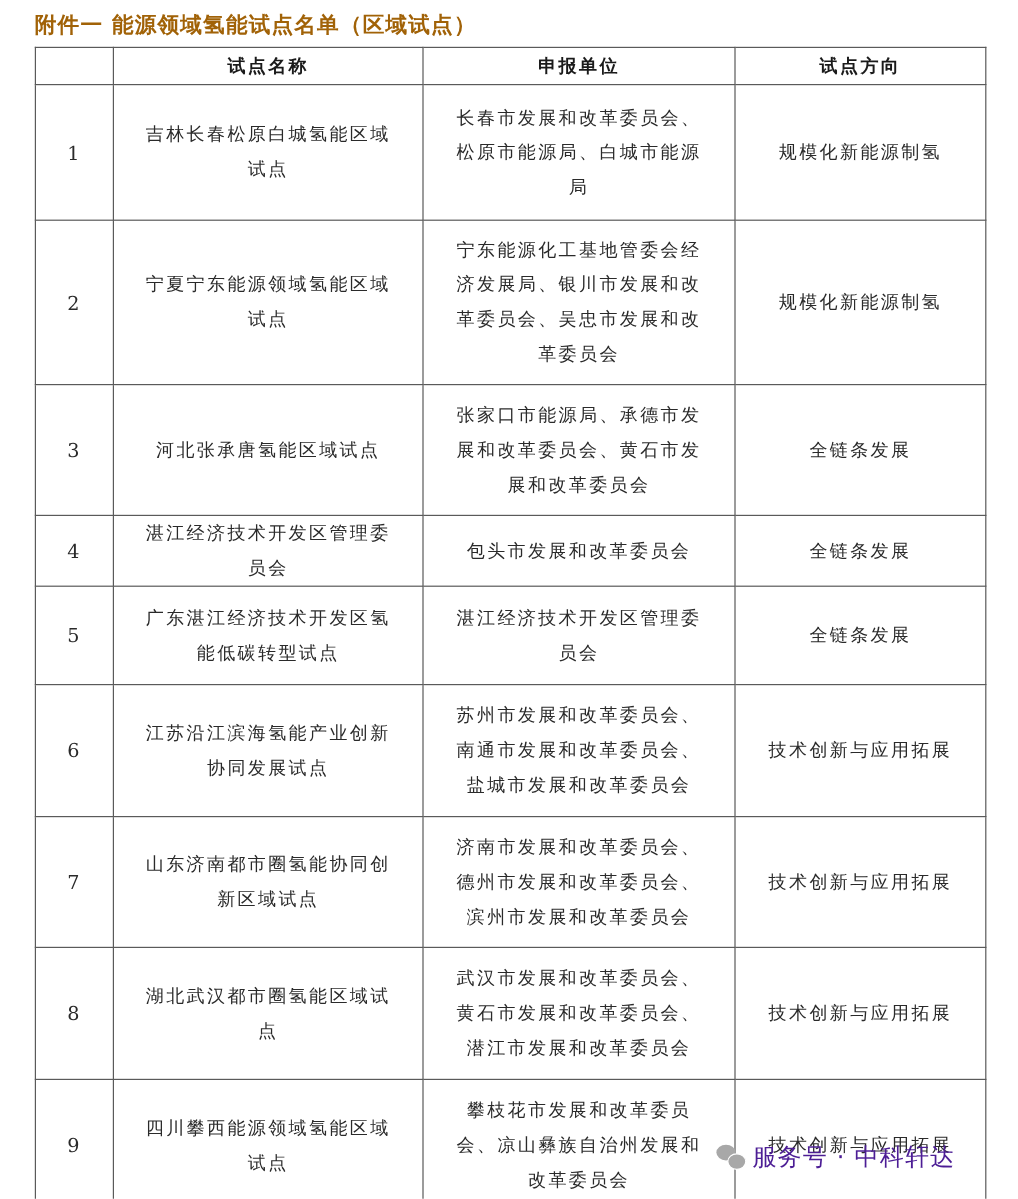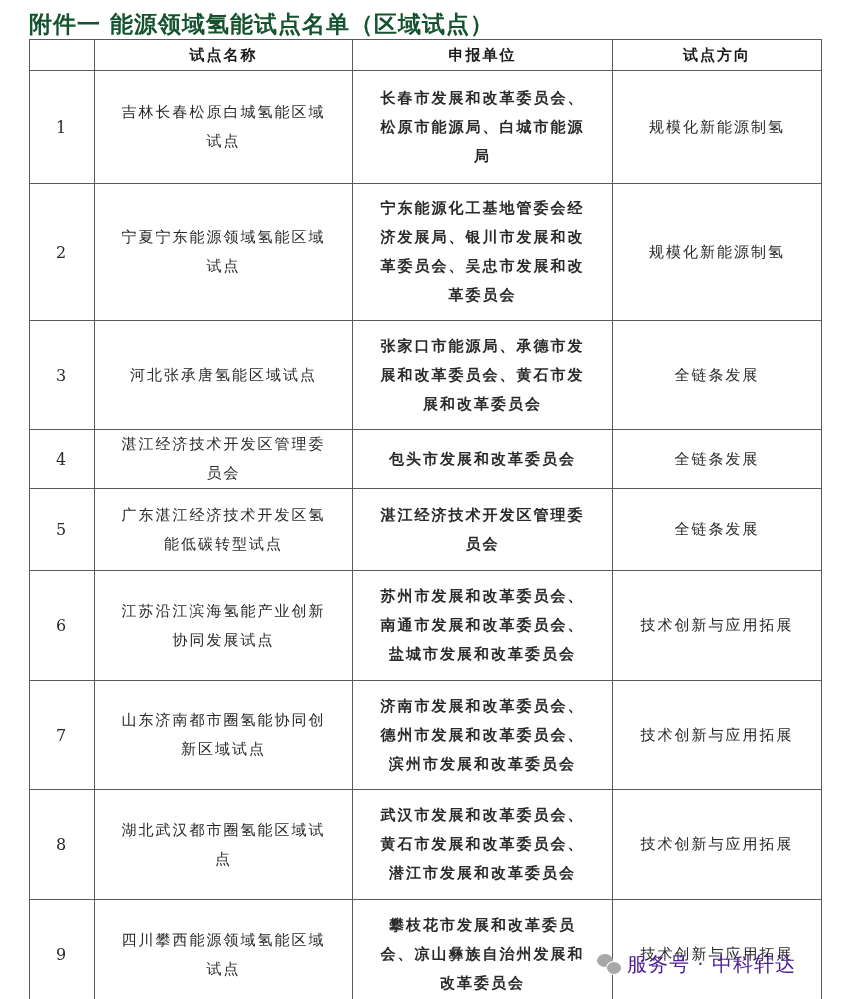--- a/index.html
+++ b/index.html
@@ -12,24 +12,24 @@
       height: 999px;
       position: relative;
       overflow: hidden;
       font-family: "DejaVu Serif", "Liberation Serif", serif;
       color: #2a2a2a;
     }
     .doc-title {
       position: absolute;
       left: 29px;
       top: 9px;
-      font-size: 23px;
+      font-size: 18px;
       font-weight: bold;
       letter-spacing: 1px;
-      color: #14532d;
+      color: #a16207;
       font-family: "DejaVu Sans", "Liberation Sans", sans-serif;
     }
     table.pilot-table {
       position: absolute;
       left: 29px;
       top: 39px;
       width: 792px;
       border-collapse: collapse;
       table-layout: fixed;
       font-size: 15px;
@@ -47,21 +47,21 @@
       font-family: "DejaVu Sans", "Liberation Sans", sans-serif;
       font-size: 15px;
       color: #1a1a1a;
       height: 30px;
     }
     col.c-num { width: 65px; }
     col.c-name { width: 258px; }
     col.c-unit { width: 260px; }
     col.c-dir { width: 209px; }
     td.num { font-size: 16px; letter-spacing: 0; }
-    td.unit { padding: 0 8px; font-weight: bold; }
+    td.unit { padding: 0 8px; }
     .watermark {
       position: absolute;
       left: 597px;
       top: 951px;
       display: flex;
       align-items: center;
       color: #4c1d95;
       font-family: "DejaVu Sans", "Liberation Sans", sans-serif;
       font-size: 20px;
       letter-spacing: 1px;

